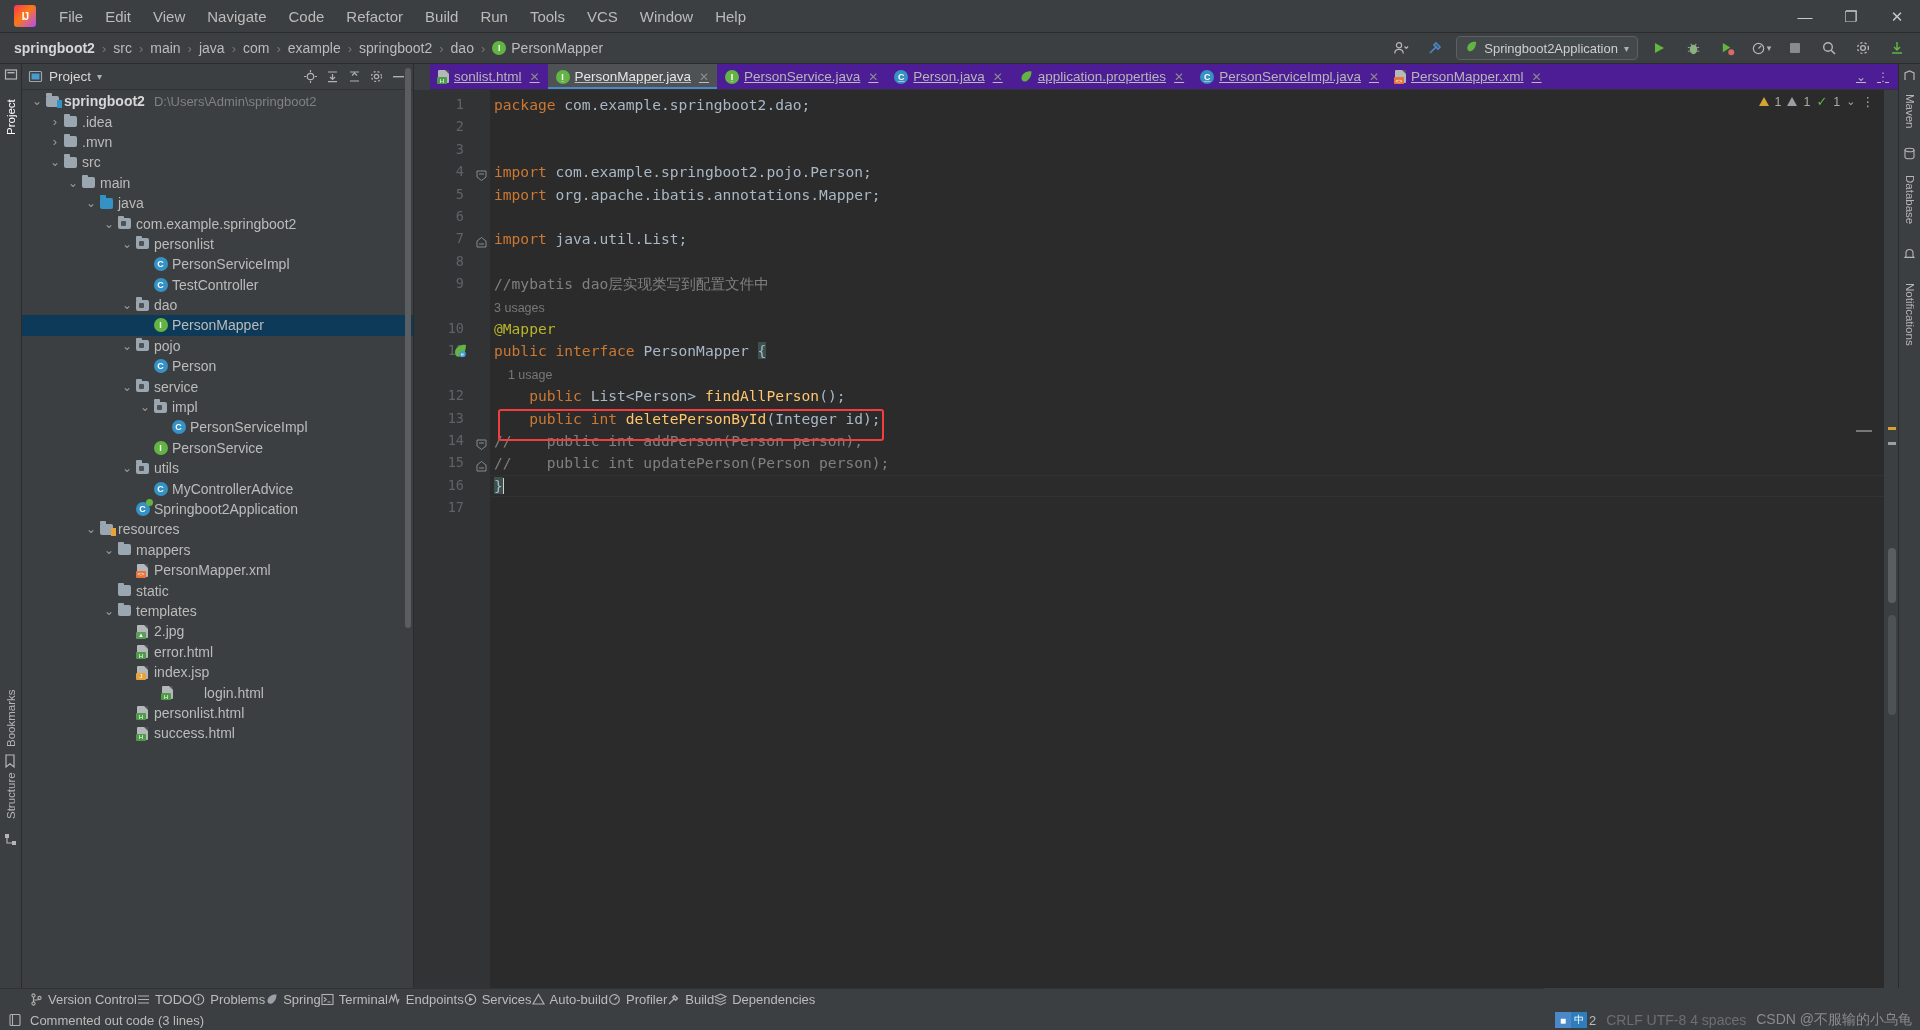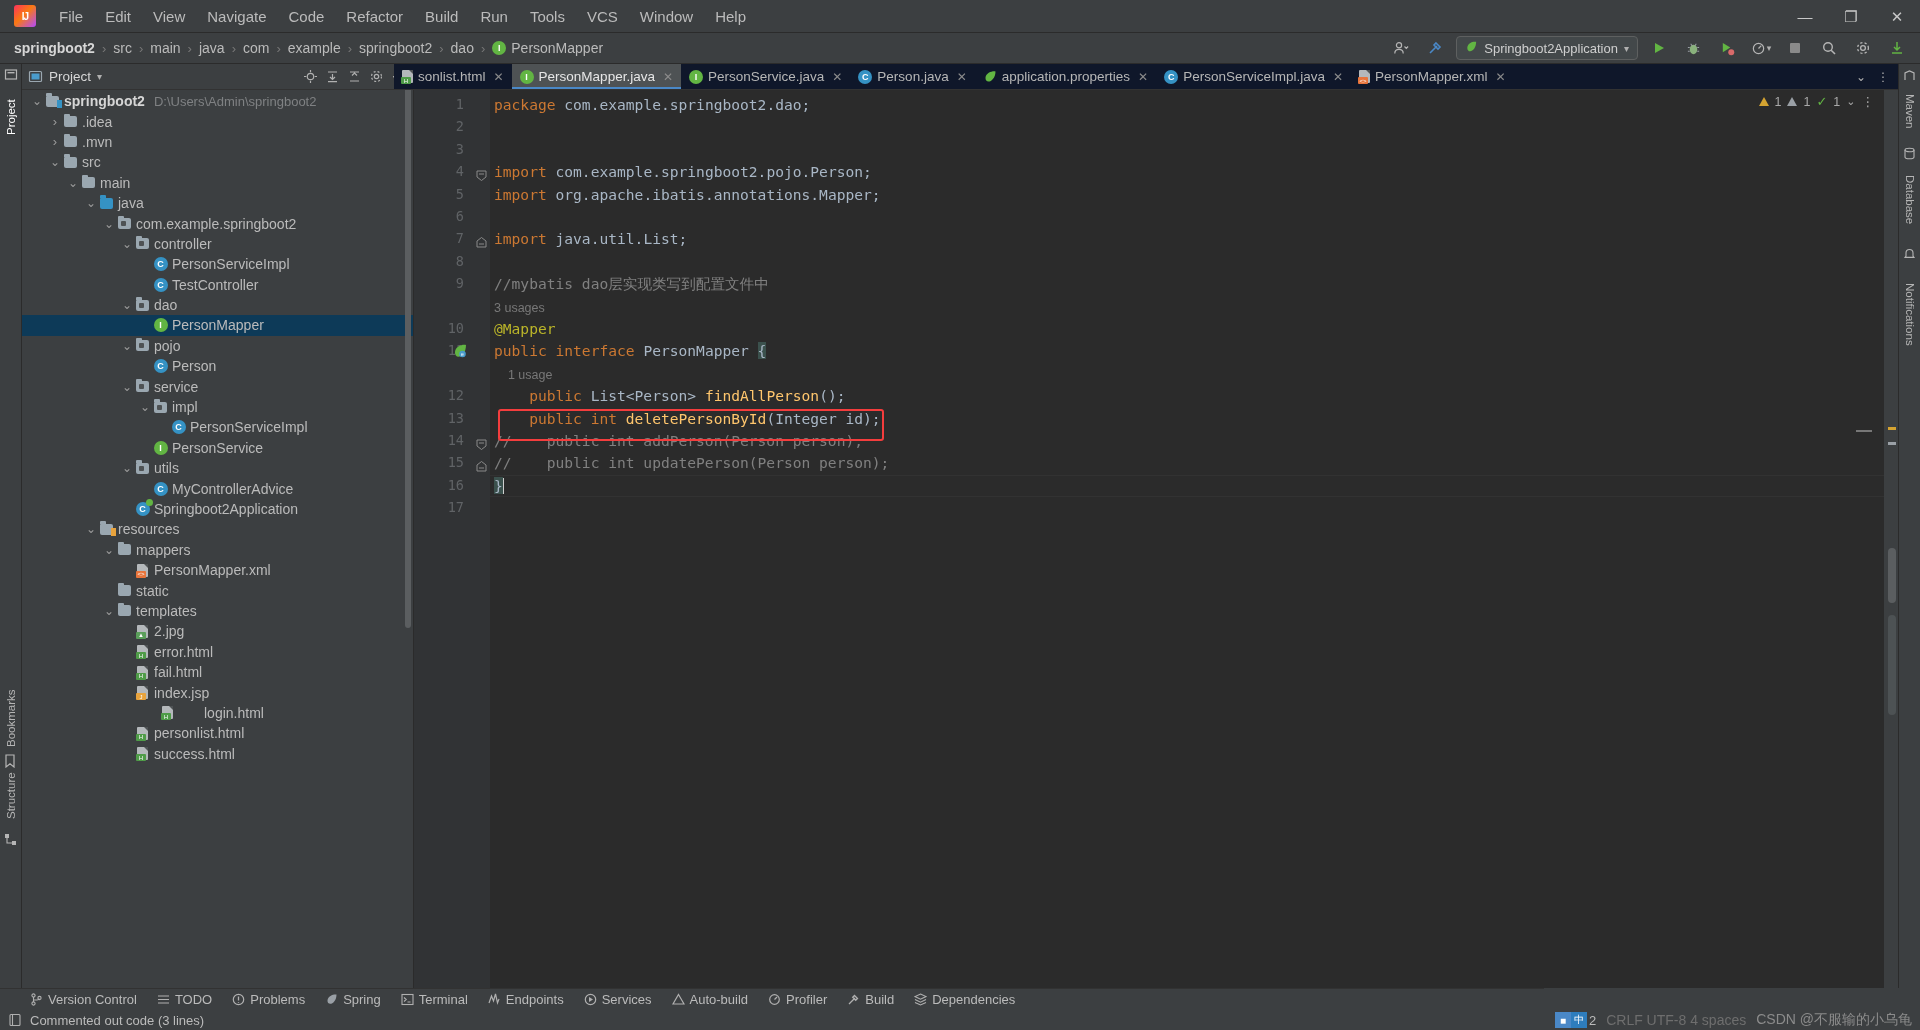--- a/index.html
+++ b/index.html
@@ -144,23 +144,23 @@
   .badge.img { background:#5a9e5a; }
   .badge.txt { background:#8d9194; }
 
   .proj-scroll {
     position:absolute; right:2px; top:4px; width:6px; height:560px;
     background:#5b5e60; border-radius:3px;
   }
 
   
   .tabsbar {
-    position:absolute; left:394px; top:64px; right:22px; height:26px;
-    background:#0f172a; display:flex; align-items:stretch;
-    border-bottom:1px solid #323232; overflow:hidden;
+    position:absolute; left:430px; top:64px; right:22px; height:26px;
+    background:#4c1d95; display:flex; align-items:stretch;
+    border-bottom:1px solid #323232; overflow:hidden;text-decoration:underline;
   }
   .etab {
     display:flex; align-items:center; gap:5px; padding:0 8px;
     font-size:13.5px; color:#b6b6b6; white-space:nowrap; position:relative;
     border-right:none;
   }
   .etab.active { background:#4e5254; color:#e6e6e6; }
   .etab.active:after{ content:""; position:absolute; left:0; right:0; bottom:0;
                       height:2px; background:#4a88c7;}
   .etab .x { color:#8c8c8c; font-size:12px; margin-left:3px; }
@@ -219,21 +219,21 @@
 
   .scroll-marks { position:absolute; right:0; top:0; width:14px; bottom:0; background:#3c3f41;}
   .mark { position:absolute; right:2px; width:8px; height:4px; }
 
   .vscroll-track { position:absolute; right:2px; width:8px; border-radius:4px; background:#5b5e60;}
 
   
   .bottombar {
     position:absolute; left:0; bottom:20px; width:1544px; height:22px;
     background:#3c3f41; display:flex; align-items:center;
-    border-top:1px solid #323232; padding-left:30px; gap:20px;
+    border-top:1px solid #323232; padding-left:30px; 
   }
   .bbtn { display:flex; align-items:center; gap:5px; font-size:13px; color:#bbbbbb;}
   .statusbar {
     position:absolute; left:0; bottom:0; width:1920px; height:20px;
     background:#3c3f41; display:flex; align-items:center; padding-left:8px;
     font-size:13px; color:#bbbbbb; gap:8px;
   }
   .status-right { margin-left:auto; display:flex; align-items:center; gap:10px; padding-right:8px;}
   .ime-box { display:flex; align-items:center; }
   .ime-sq { width:16px; height:16px; display:flex; align-items:center;
@@ -516,21 +516,21 @@
           <span class="tico">
             <span class="fico pkg"></span>
           </span>
           <span class="tlabel">com.example.springboot2</span>
         </div>
         <div class="trow" style="padding-left: 98px;">
           <span class="arrow" style="font-size: 12px; line-height: 8px;">⌄</span>
           <span class="tico">
             <span class="fico pkg"></span>
           </span>
-          <span class="tlabel">controller</span>
+          <span class="tlabel">personlist</span>
         </div>
         <div class="trow" style="padding-left: 116px;">
           <span class="arrow"></span>
           <span class="tico">
             <span class="circ c">C</span>
           </span>
           <span class="tlabel">PersonServiceImpl</span>
         </div>
         <div class="trow" style="padding-left: 116px;">
           <span class="arrow"></span>
@@ -663,29 +663,20 @@
           <span class="tlabel">2.jpg</span>
         </div>
         <div class="trow" style="padding-left: 98px;">
           <span class="arrow"></span>
           <span class="tico">
             <span class="fileico">
               <span class="badge html">H</span>
             </span>
           </span>
           <span class="tlabel">error.html</span>
-        </div>
-        <div class="trow" style="padding-left: 98px;">
-          <span class="arrow"></span>
-          <span class="tico">
-            <span class="fileico">
-              <span class="badge html">H</span>
-            </span>
-          </span>
-          <span class="tlabel">fail.html</span>
         </div>
         <div class="trow" style="padding-left: 98px;">
           <span class="arrow"></span>
           <span class="tico">
             <span class="fileico">
               <span class="badge jsp">J</span>
             </span>
           </span>
           <span class="tlabel">index.jsp</span>
         </div>

